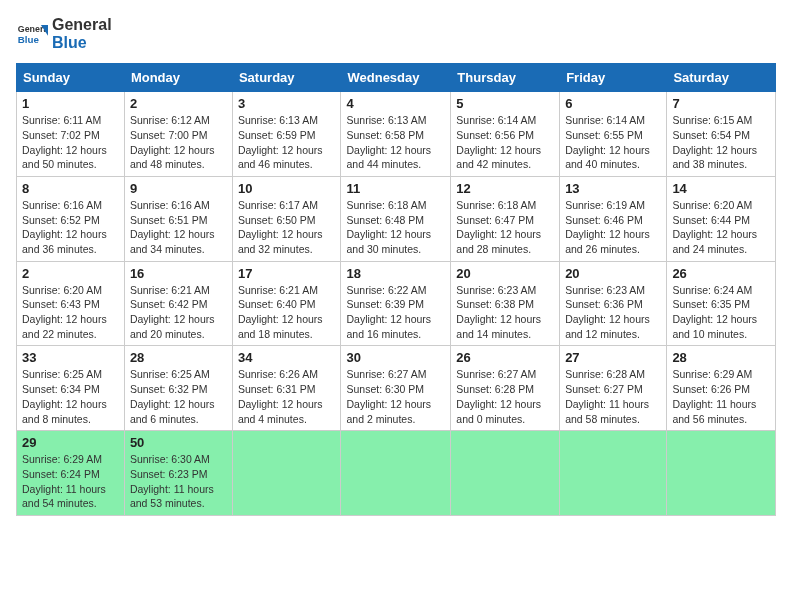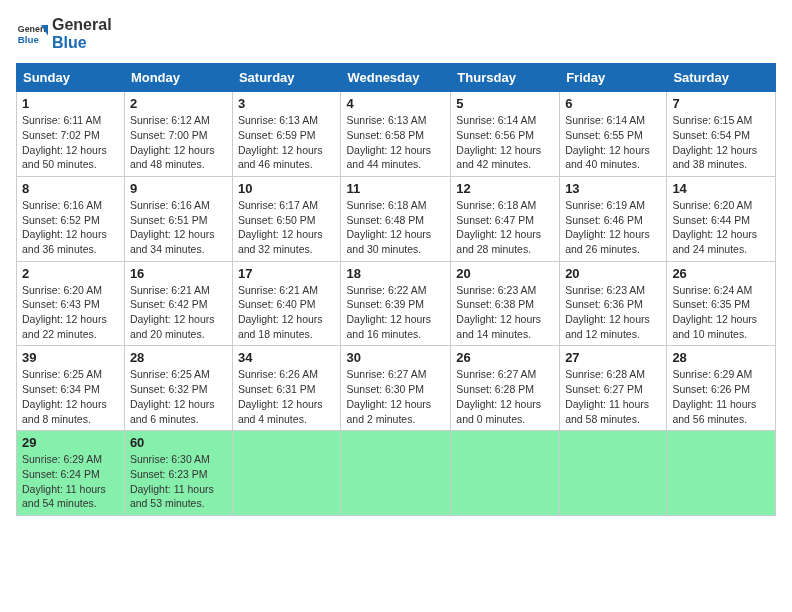--- a/index.html
+++ b/index.html
@@ -299,21 +299,21 @@
 <div class="day-info">
   Sunrise: 6:24 AM<br>
   Sunset: 6:35 PM<br>
   Daylight: 12 hours
  and 10 minutes.
 </div>
         </td>
       </tr>
       <tr>
         <td>
-          <span class="day-num">39</span>
+          <span class="day-num">33</span>
 <div class="day-info">
   Sunrise: 6:25 AM<br>
   Sunset: 6:34 PM<br>
   Daylight: 12 hours
  and 8 minutes.
 </div>
         </td>
         <td>
           <span class="day-num">28</span>
 <div class="day-info">
@@ -373,21 +373,21 @@
         <td>
           <span class="day-num">29</span>
 <div class="day-info">
   Sunrise: 6:29 AM<br>
   Sunset: 6:24 PM<br>
   Daylight: 11 hours
  and 54 minutes.
 </div>
         </td>
         <td>
-          <span class="day-num">60</span>
+          <span class="day-num">50</span>
 <div class="day-info">
   Sunrise: 6:30 AM<br>
   Sunset: 6:23 PM<br>
   Daylight: 11 hours
  and 53 minutes.
 </div>
         </td>
         <td class="empty"></td>
         <td class="empty"></td>
         <td class="empty"></td>

